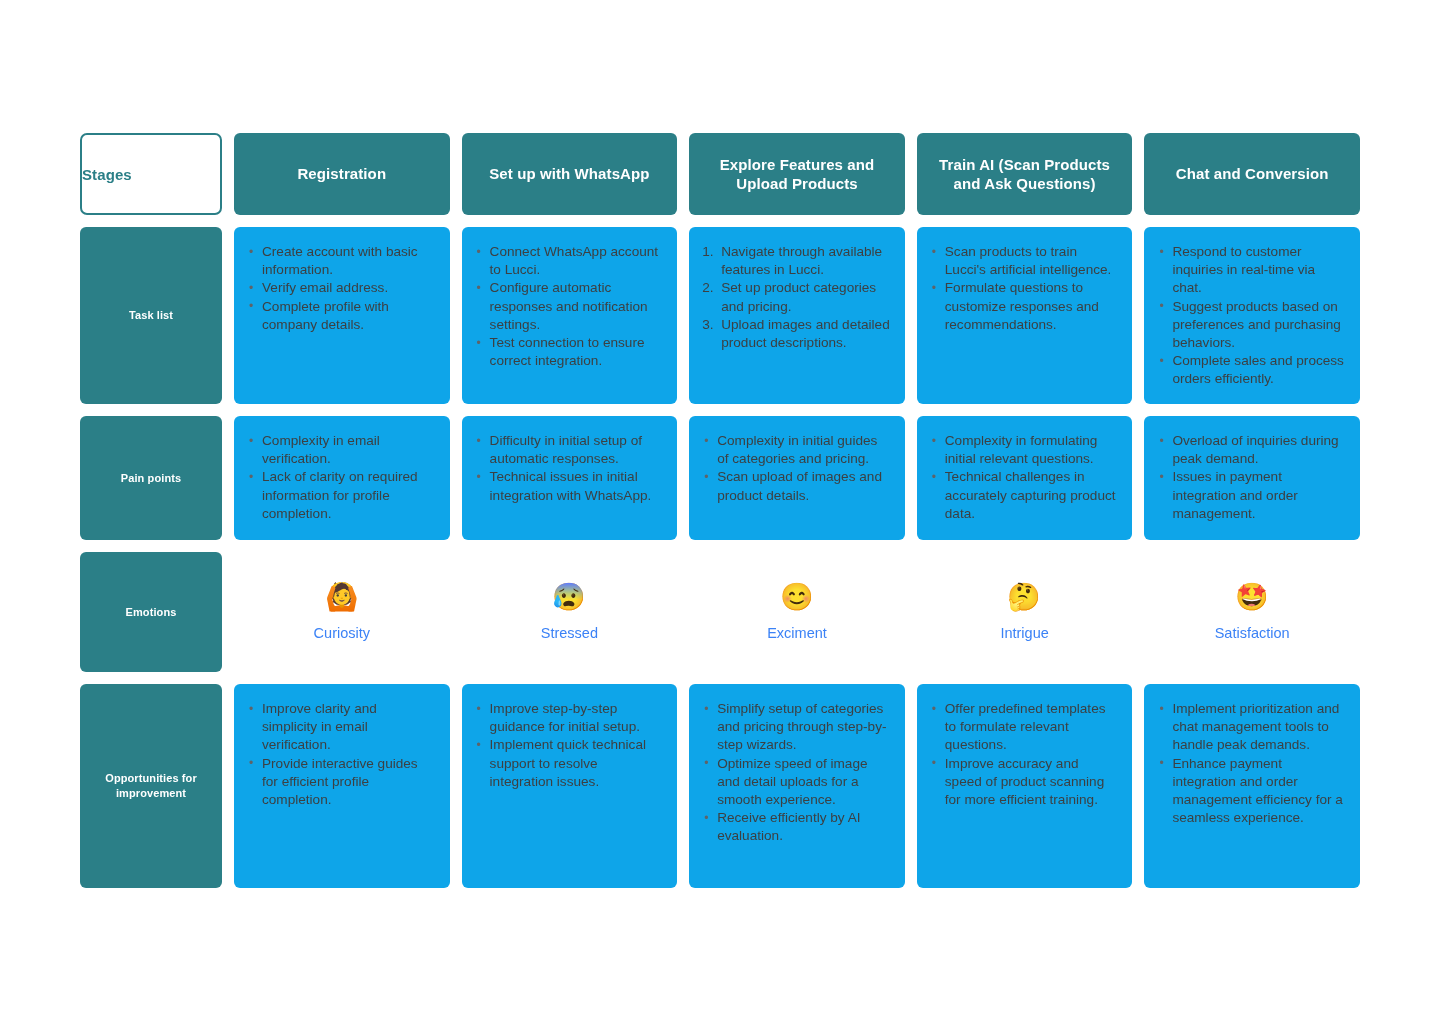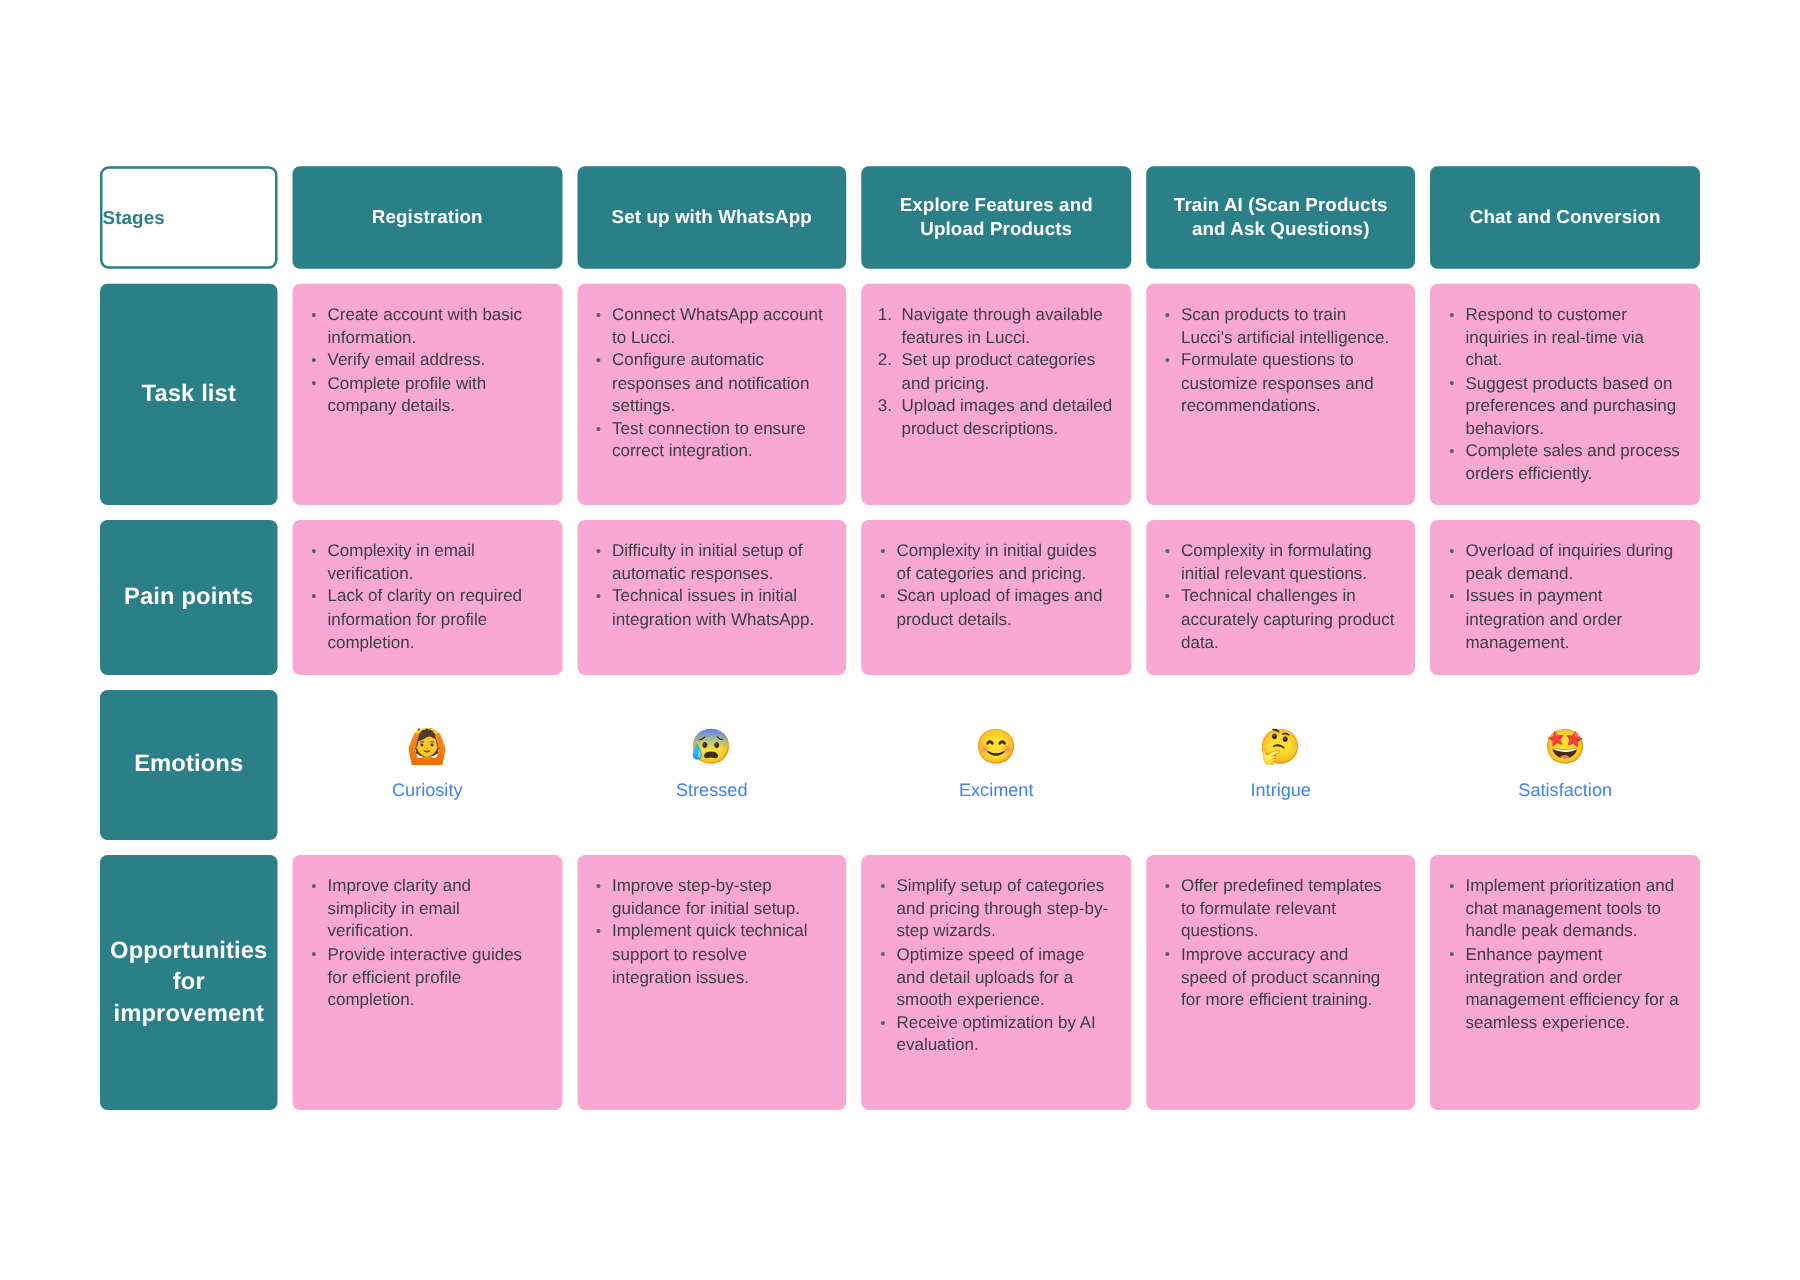--- a/index.html
+++ b/index.html
@@ -77,30 +77,30 @@
     border-radius: 6px;
     height: 100%;
     display: flex;
     align-items: center;
     justify-content: center;
     padding: 8px 10px;
     box-sizing: border-box;
   }
   .label-cell .cell-title {
     color: #ffffff;
-    font-size: 19px;
+    font-size: 11px;
     font-weight: bold;
     text-align: center;
     line-height: 1.35;
     letter-spacing: .1px;
   }
 
   
   .content-cell {
-    background: #f9a8d4;
+    background: #0ea5e9;
     border-radius: 6px;
     height: 100%;
     box-sizing: border-box;
     padding: 16px 14px 14px 10px;
     overflow: hidden;
   }
   .content-cell.plain { background: #ffffff; padding: 0; }
 
   .item-list {
     margin: 0;
@@ -372,21 +372,21 @@
             <li>Improve step-by-step guidance for initial setup.</li>
             <li>Implement quick technical support to resolve integration issues.</li>
           </ul>
       </div>
     </div>
     <div class="col-stage">
       <div class="content-cell">
         <ul class="item-list bulleted">
             <li>Simplify setup of categories and pricing through step-by-step wizards.</li>
             <li>Optimize speed of image and detail uploads for a smooth experience.</li>
-            <li>Receive optimization by AI evaluation.</li>
+            <li>Receive efficiently by AI evaluation.</li>
           </ul>
       </div>
     </div>
     <div class="col-stage">
       <div class="content-cell">
         <ul class="item-list bulleted">
             <li>Offer predefined templates to formulate relevant questions.</li>
             <li>Improve accuracy and speed of product scanning for more efficient training.</li>
           </ul>
       </div>

